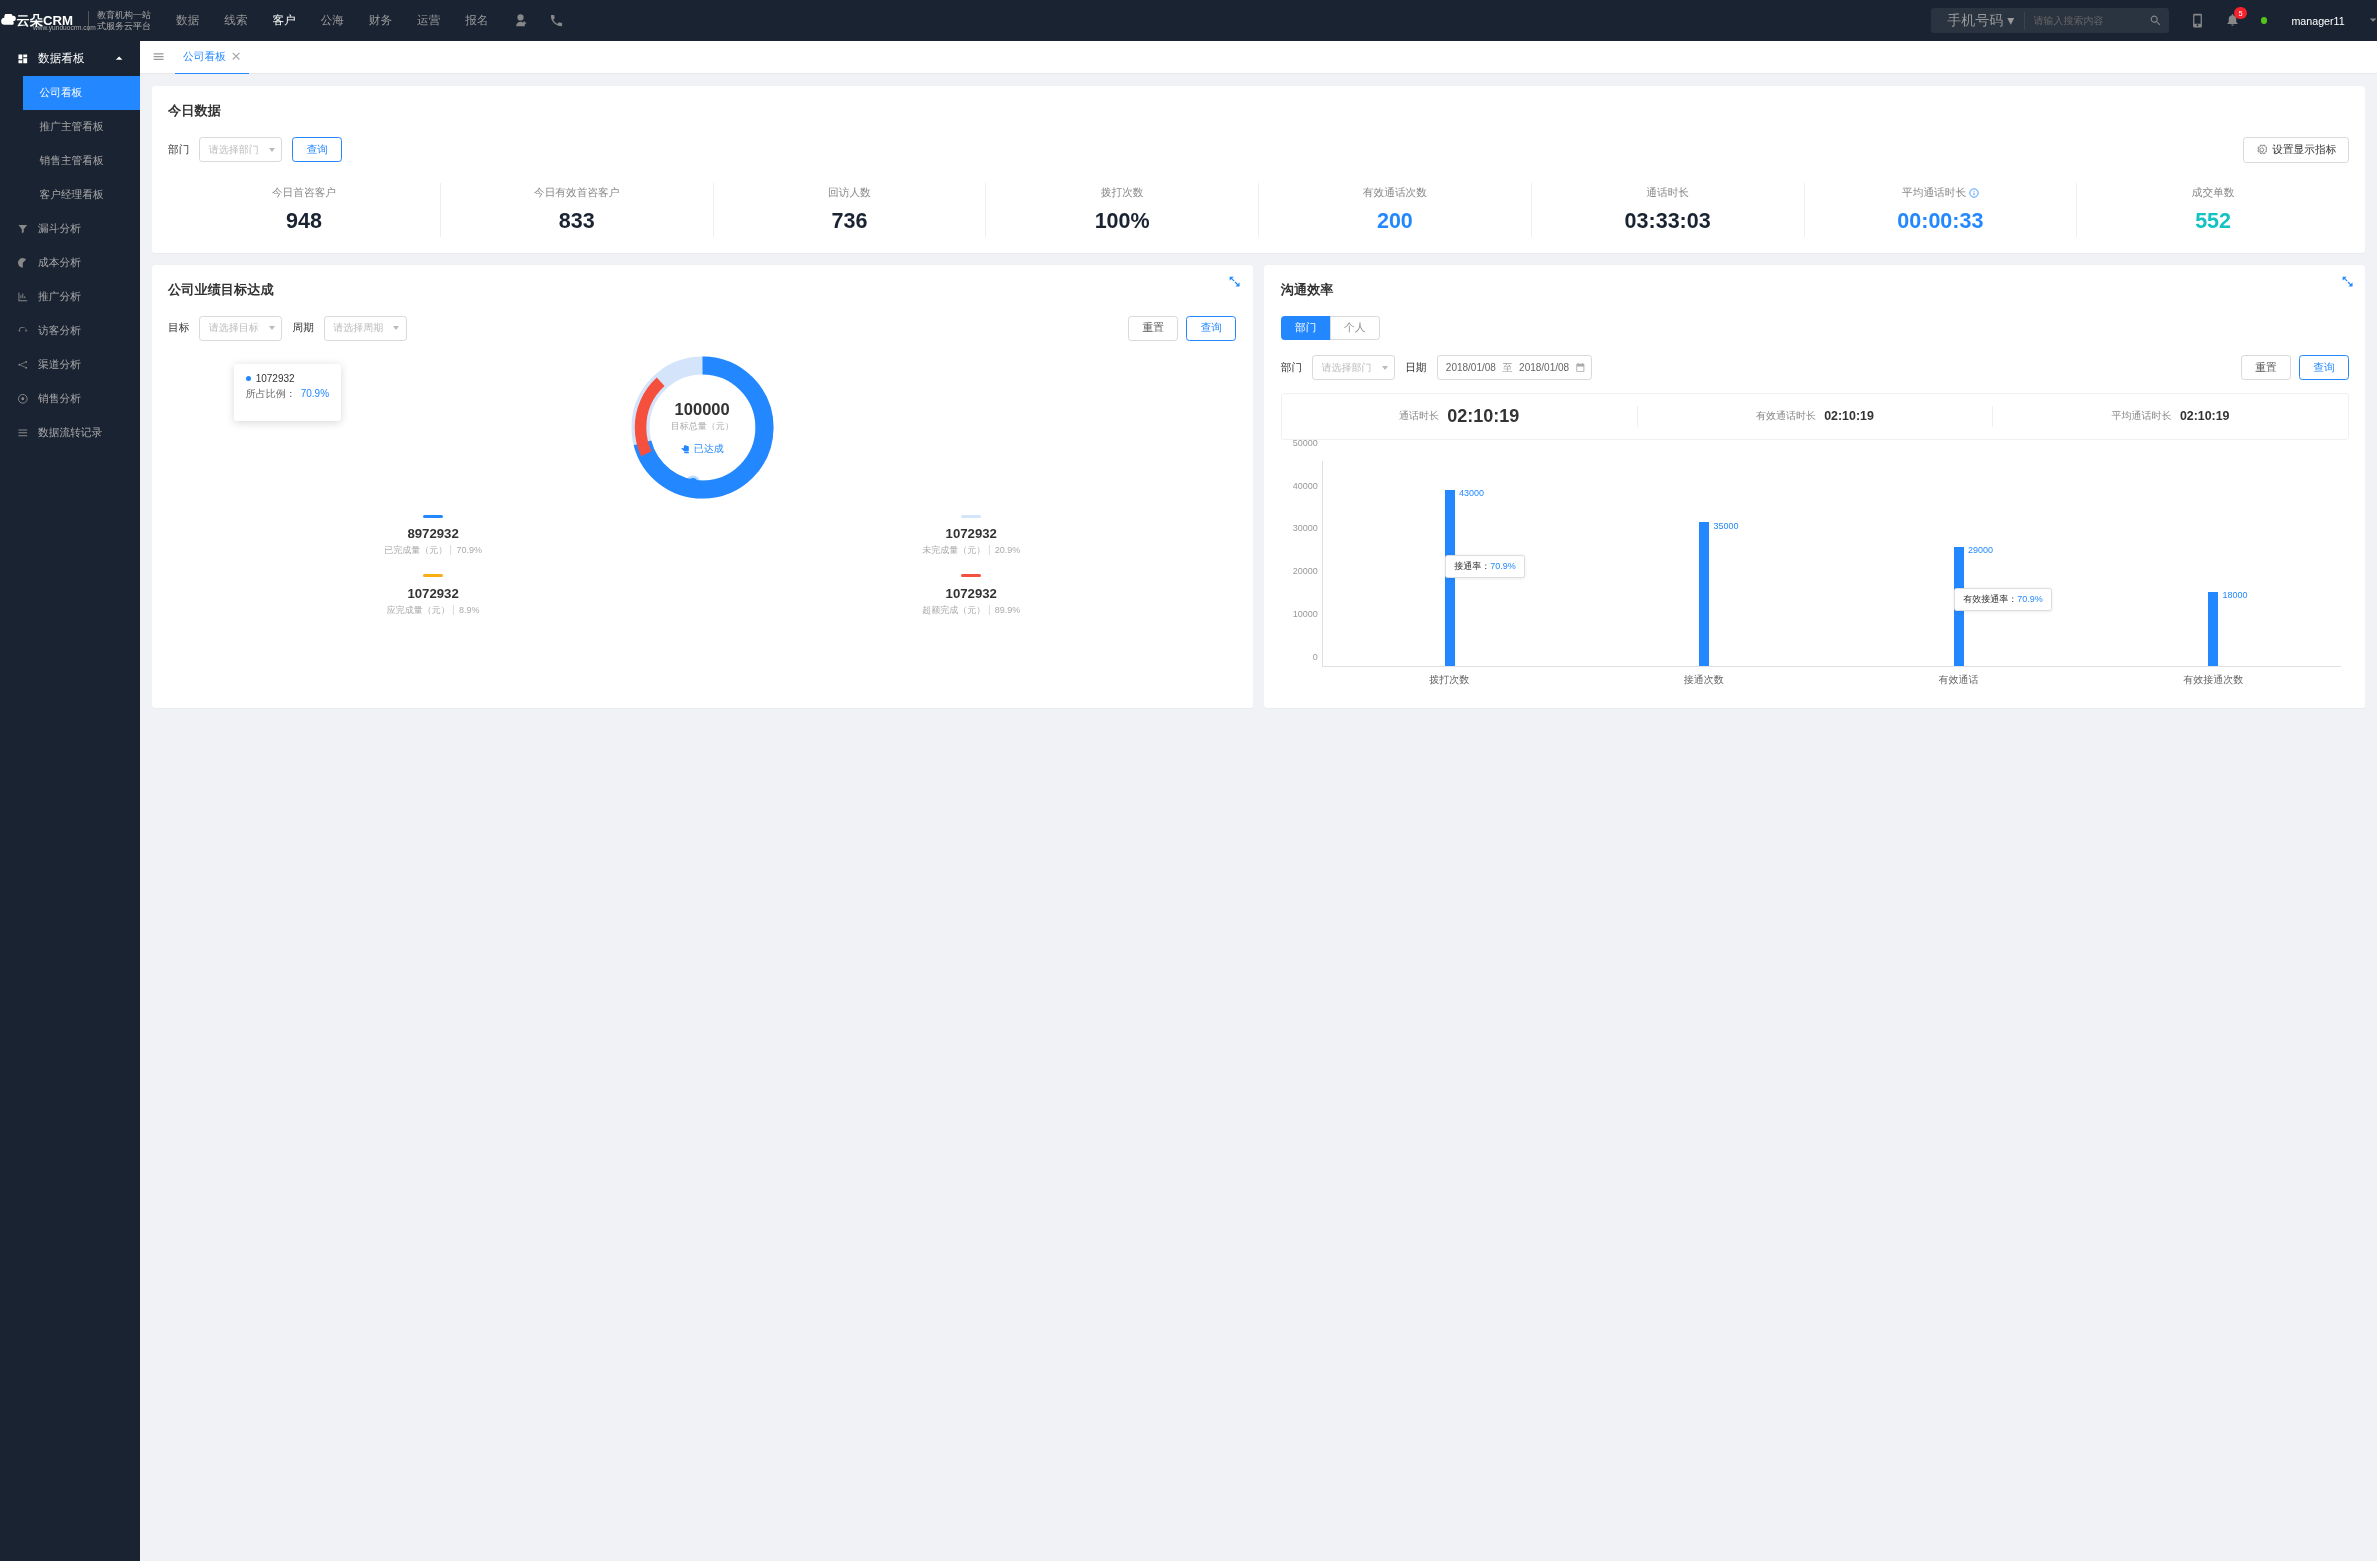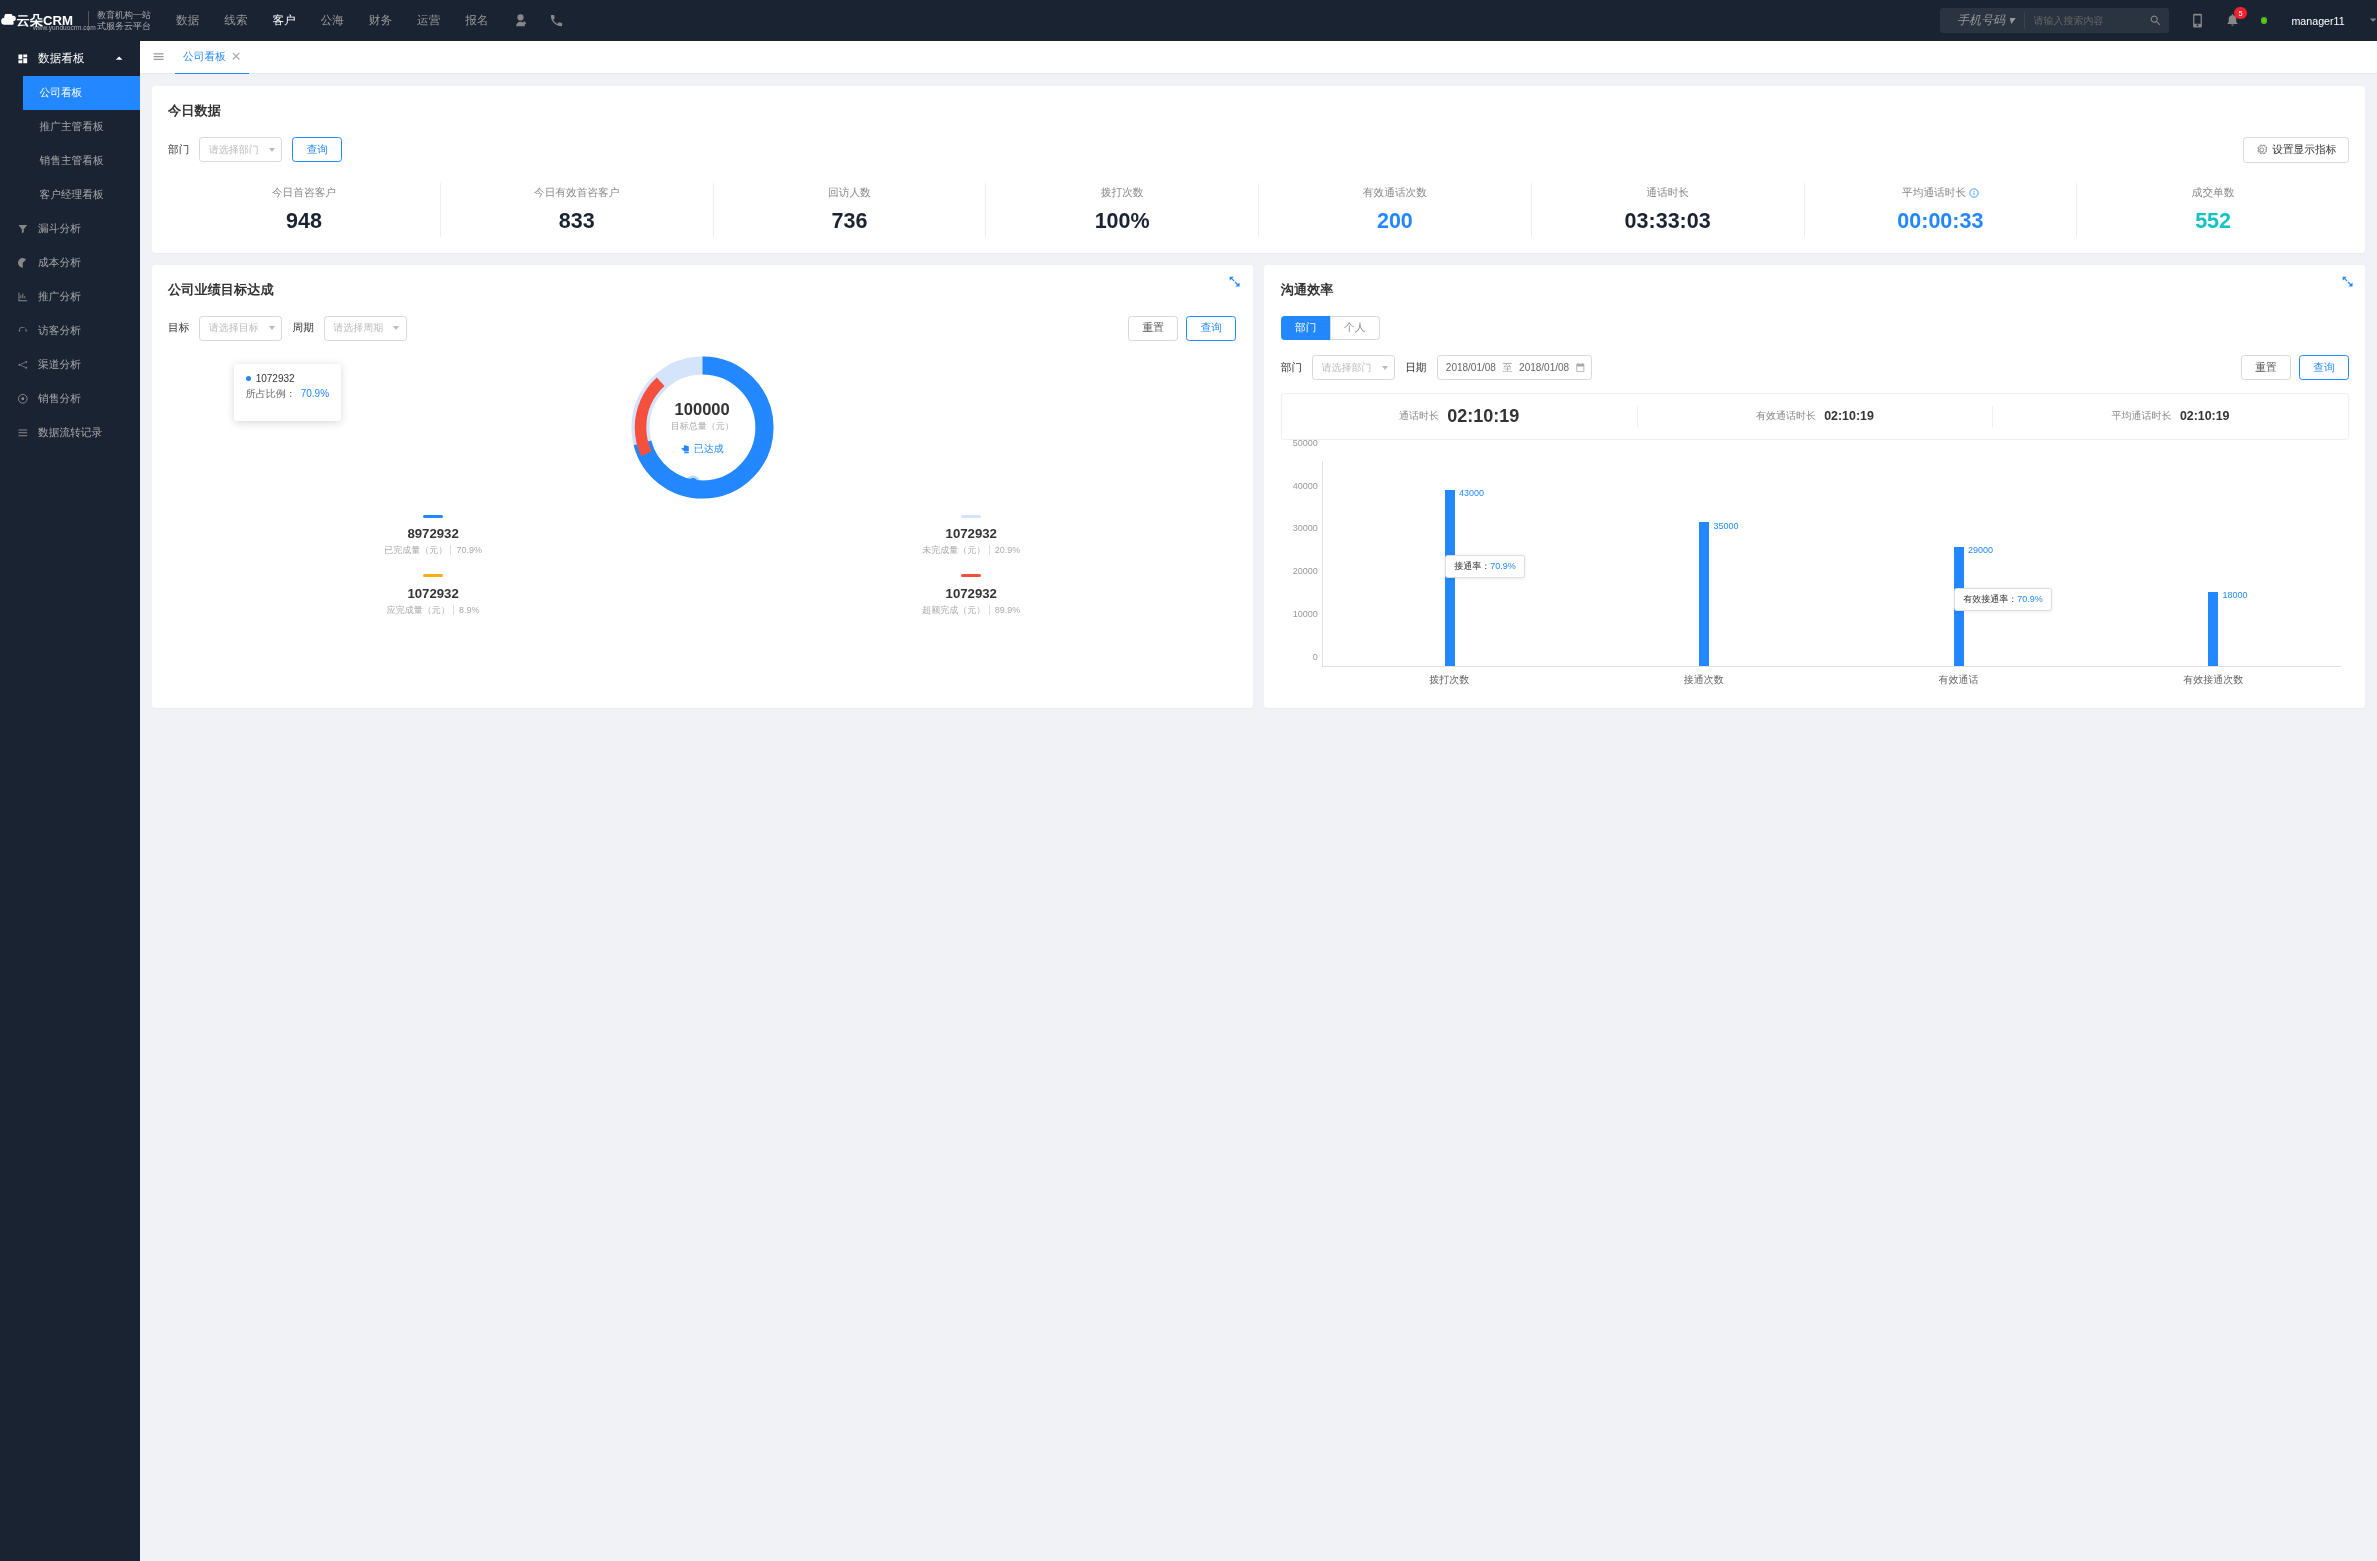--- a/index.html
+++ b/index.html
@@ -10,21 +10,21 @@
     .logo { display: flex; align-items: center; font-size: 9px; color: #aaa; margin-right: 25px; }
     .logo-main { color: #fff; font-size: 13.2px; font-weight: bold; margin-right: 6.6px; display: flex; align-items: center; }
     .logo-divider { border-left: 0.8px solid #555; height: 20px; margin: 0 8.3px; }
     .logo-sub { line-height: 1.2; }
     .nav-items { display: flex; gap: 25px; }
     .nav-item { color: #999; cursor: pointer; padding: 12.4px 0; font-size: 11.6px; }
     .nav-item.active { color: #fff; }
     .header-icons { margin-left: 25px; display: flex; gap: 20.6px; align-items: center; }
     .header-icon2 { width: 15px; height: 15px; fill: #888; cursor: pointer; }
     .search-area { margin-left: auto; display: flex; align-items: center; background: #2a3340; border-radius: 3.3px; height: 25px; padding: 0 6.6px; }
-    .search-select { border: none; background: transparent; color: #999; font-size: 12px; padding: 0 10px; border-right: 0.8px solid #3a4350; cursor: pointer; font-style: italic; }
+    .search-select { border: none; background: transparent; color: #999; font-size: 14px; padding: 0 10px; border-right: 0.8px solid #3a4350; cursor: pointer; }
     .search-input { border: none; background: transparent; color: #fff; padding: 0 8.3px; width: 124px; outline: none; font-size: 10px; }
     .search-input::placeholder { color: #666; }
     .search-btn { width: 13.2px; height: 13.2px; fill: #888; cursor: pointer; }
     .right-icons { display: flex; align-items: center; gap: 20.6px; margin-left: 20.6px; }
     .bell-wrapper { position: relative; }
     .badge { position: absolute; top: -5px; right: -6.6px; background: #f5222d; color: #fff; font-size: 7.4px; min-width: 12.4px; height: 12.4px; border-radius: 6.6px; display: flex; align-items: center; justify-content: center; padding: 0 3.3px; }
     .user { display: flex; align-items: center; gap: 24px; color: #fff; font-size: 10.7px; cursor: pointer; }
     .user-dot { width: 6.6px; height: 6.6px; background: #52c41a; border-radius: 50%; }
     .chevron { width: 8.3px; height: 8.3px; fill: #888; }
     

